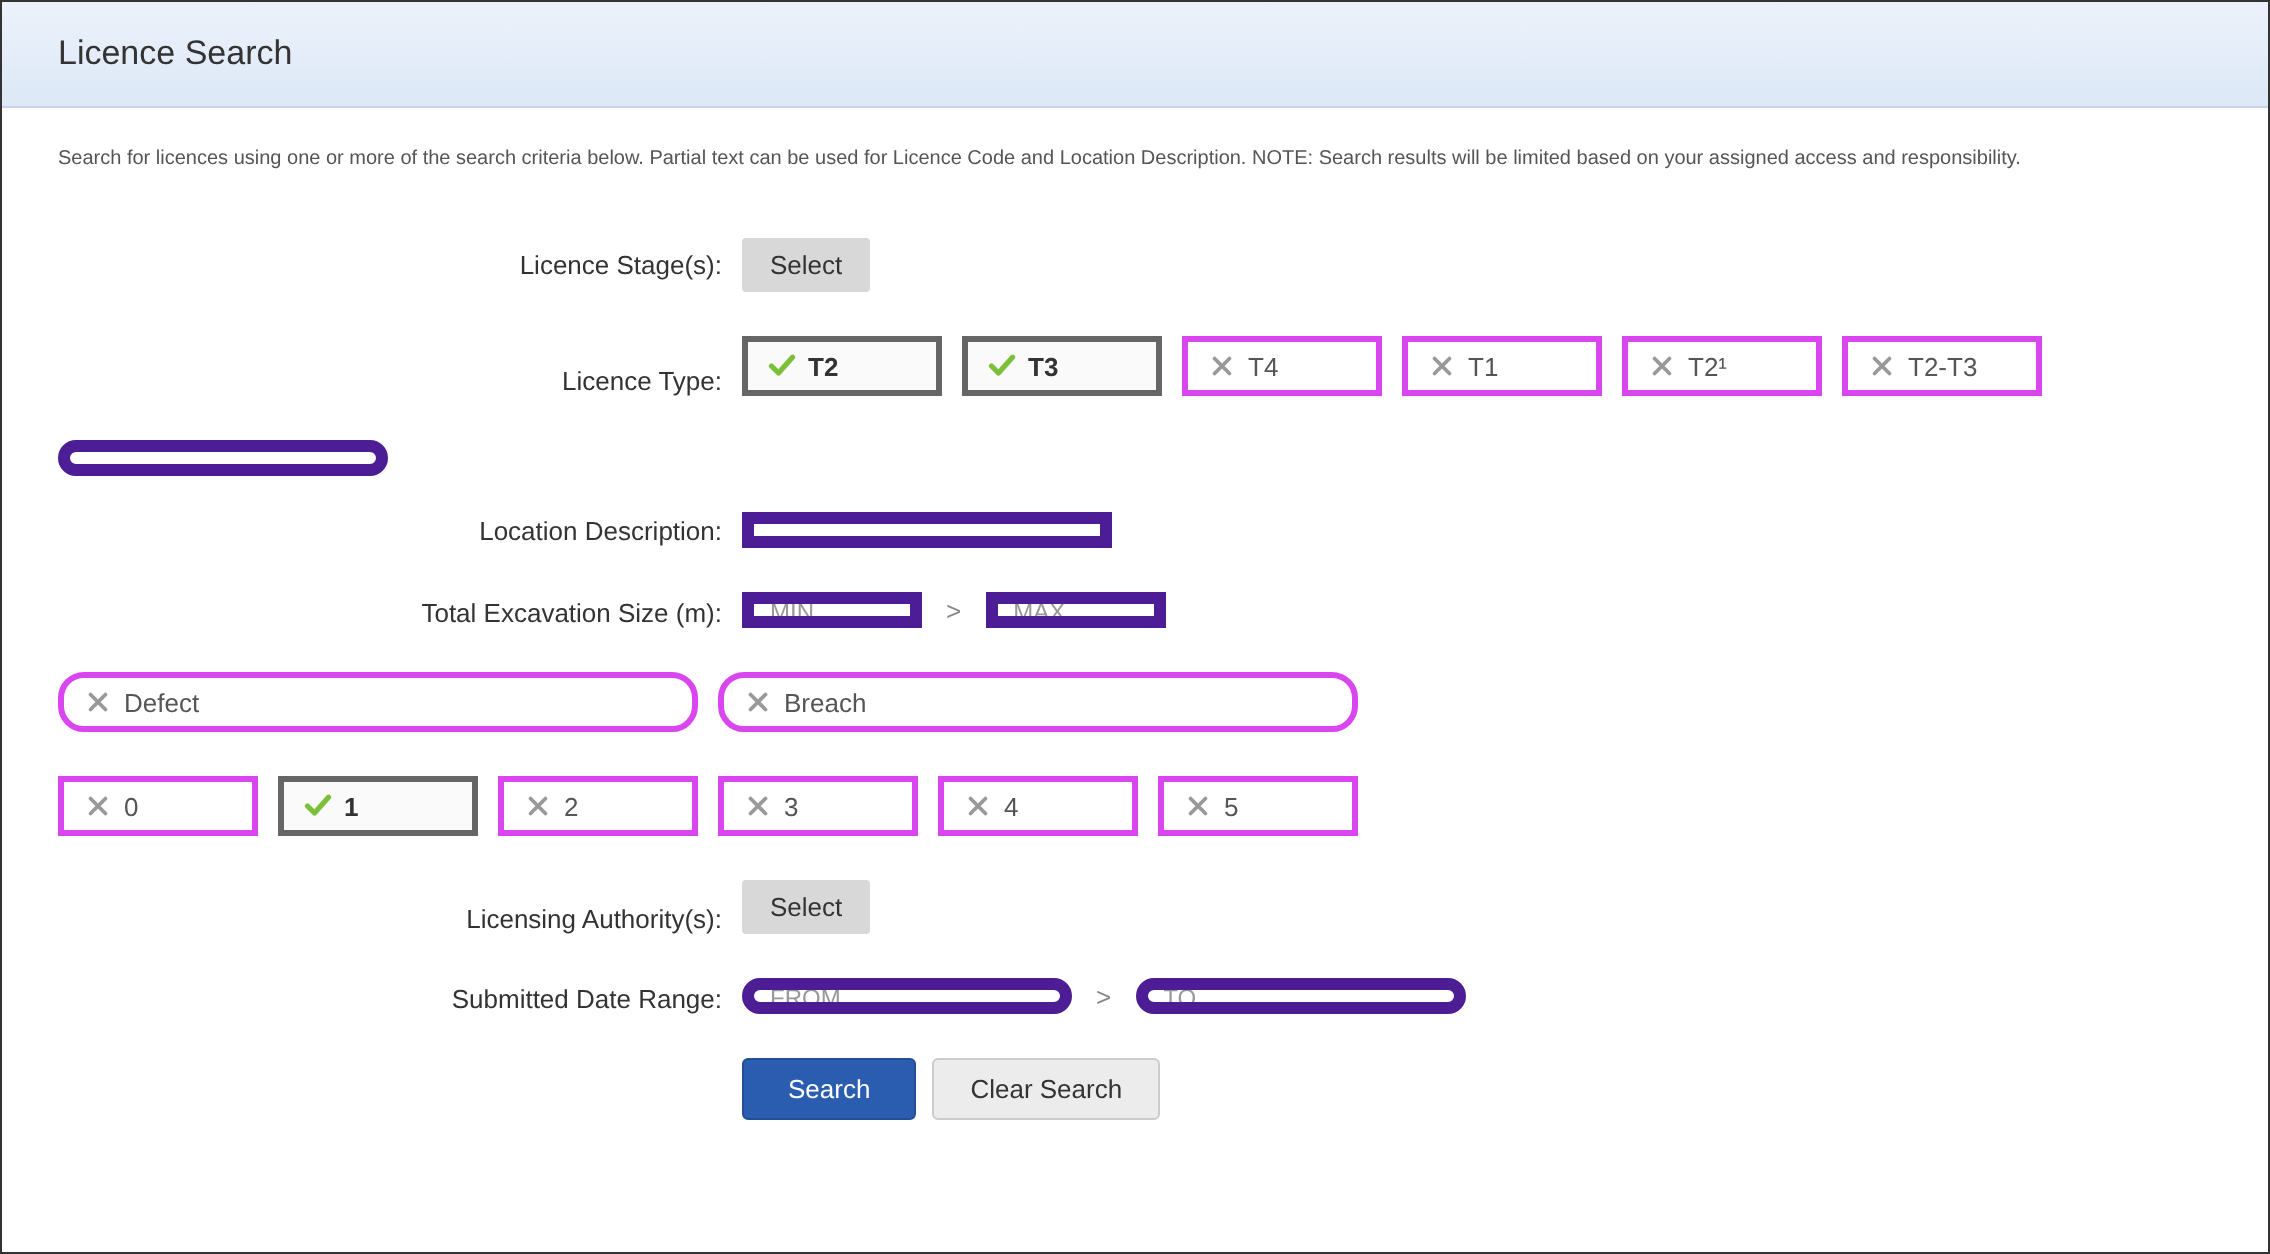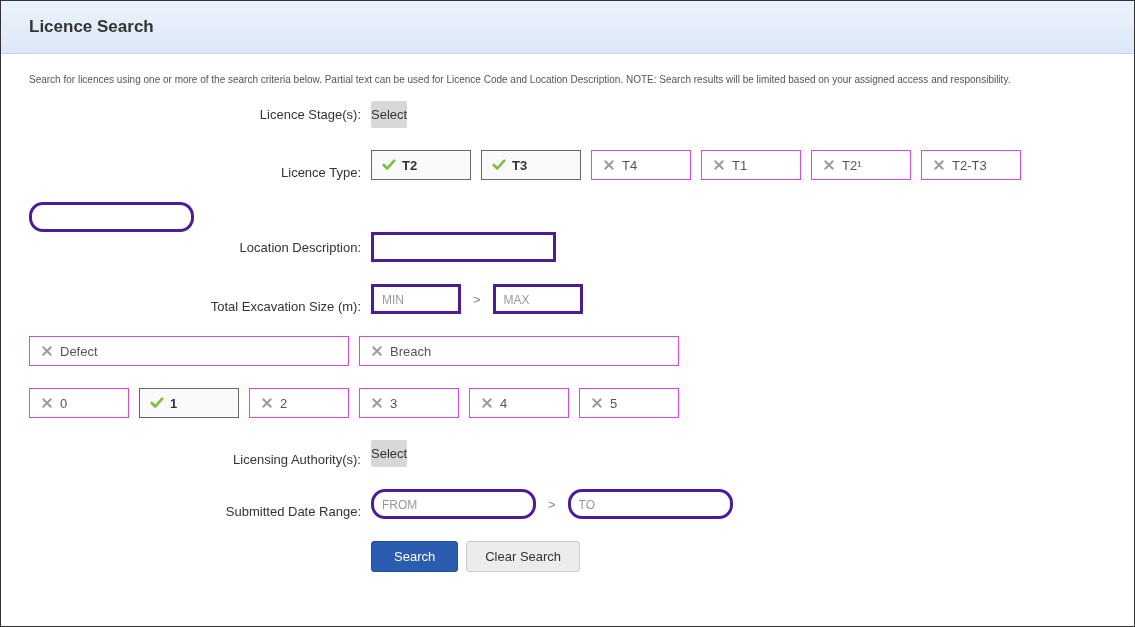--- a/index.html
+++ b/index.html
@@ -19,35 +19,36 @@
       border: 1px solid #333;
       position: relative;
     }
     .header {
       background: linear-gradient(to bottom, #ecf2fb, #dce8f7);
       padding: 16px 28px;
       border-bottom: 1px solid #c5d5ea;
     }
     .header h1 {
       font-size: 17px;
-      font-weight: 700;
+      font-weight: 400;
       color: #333;
     }
     .intro {
       padding: 18px 28px 4px 28px;
       font-size: 10px;
       color: #555;
       line-height: 1.5;
     }
     .form {
       padding: 10px 28px 20px 28px;
     }
     .row {
       display: flex;
       align-items: center;
+      margin-top: 18px;
     }
     .row.tall {
       margin-top: 22px;
       align-items: flex-end;
     }
     .label {
       width: 342px;
       text-align: right;
       padding-right: 10px;
       font-size: 13px;
@@ -55,46 +56,46 @@
     }
     .controls {
       display: flex;
       align-items: center;
       gap: 10px;
       flex-wrap: wrap;
     }
     .btn-select {
       background: #d8d8d8;
       border: none;
-      padding: 6px 0;
+      padding: 6px 14px;
       font-size: 13px;
       color: #333;
       cursor: pointer;
       border-radius: 2px;
     }
     .text-input {
-      border: 3px solid #4c1d95;
-      height: 30px;
+      border: 6px solid #4c1d95;
+      height: 18px;
       padding: 0 8px;
       font-size: 13px;
       color: #ec4899;
     }
     .text-input.w165 { width: 165px; border-radius: 14px; }
     .text-input.w185 { width: 185px; }
     .text-input.w90 { width: 90px; }
     .range-sep {
       color: #888;
       font-size: 13px;
       padding: 0 2px;
     }
     .chip {
       display: inline-flex;
       align-items: center;
       gap: 6px;
-      border: 1px solid #d946ef;
+      border: 3px solid #d946ef;
       background: #fff;
       height: 30px;
       padding: 0 10px;
       font-size: 13px;
       color: #555;
       cursor: pointer;
       min-width: 100px;
     }
     .chip .chip-icon {
       width: 14px;
@@ -106,20 +107,21 @@
     .chip.selected {
       border-color: #666;
       background: #fafafa;
     }
     .chip.selected .chip-label {
       font-weight: 600;
       color: #333;
     }
     .chip.wide {
       min-width: 320px;
+      border-radius: 13px;
     }
     .btn-primary {
       background: #2a5db0;
       color: #fff;
       border: 1px solid #234f96;
       padding: 7px 22px;
       font-size: 13px;
       cursor: pointer;
       border-radius: 3px;
     }

